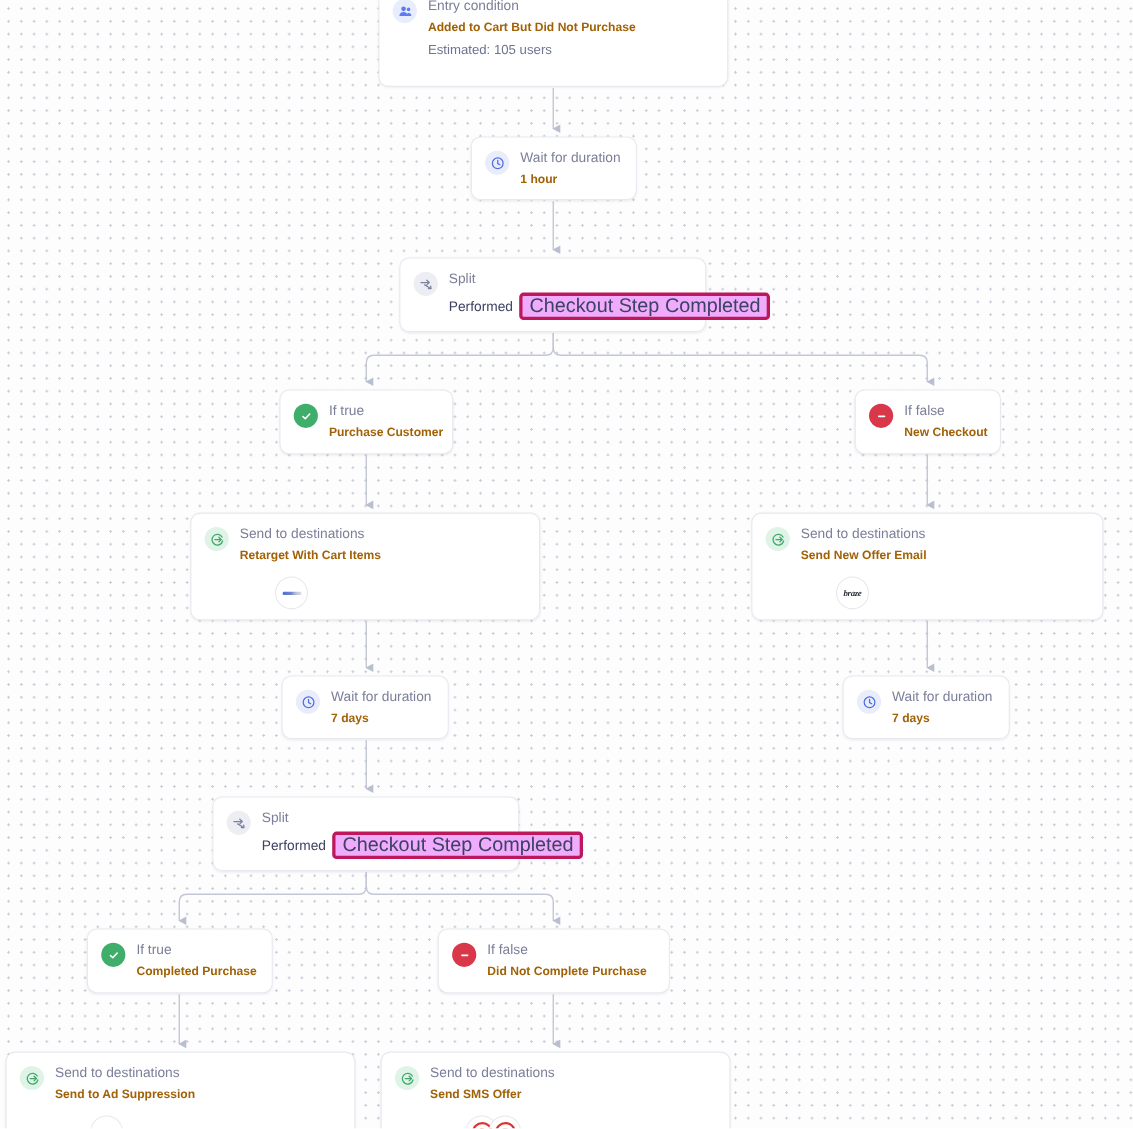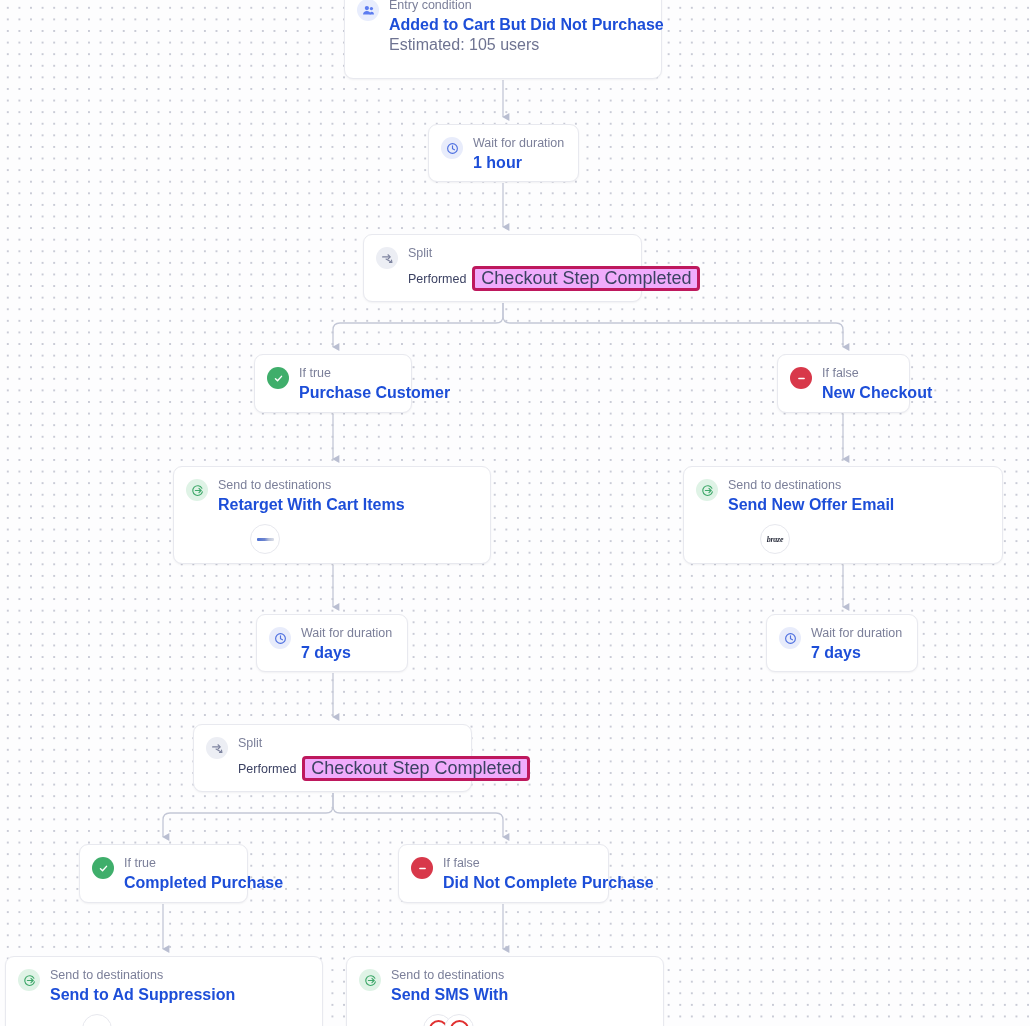--- a/index.html
+++ b/index.html
@@ -75,28 +75,28 @@
   .body { display: flex; flex-direction: column; min-width: 0; }
 
   .kicker {
     font-size: 12.5px;
     color: #7b7f99;
     line-height: 15px;
     margin-bottom: 4px;
     white-space: nowrap;
   }
   .title {
-    font-size: 16px;
+    font-size: 11px;
     font-weight: bold;
-    color: #1d4ed8;
+    color: #a16207;
     line-height: 16px;
     white-space: nowrap;
   }
   .sub {
-    font-size: 16px;
+    font-size: 12px;
     color: #6e7391;
     line-height: 16px;
     margin-top: 4px;
     white-space: nowrap;
   }
 
   .perf-row {
     display: flex;
     align-items: center;
     gap: 6px;
@@ -438,21 +438,21 @@
     <div class="node-inner">
       <div class="badge badge-send">
         <svg width="13" height="13" viewBox="0 0 16 16" fill="none" stroke="#3fa86a" stroke-width="1.4" stroke-linecap="round" stroke-linejoin="round">
           <path d="M13.4,5.2 A6,6 0 1 0 14,9.6"></path>
           <path d="M5.4,8 L12.2,8"></path>
           <path d="M9.8,5.4 L12.4,8 L9.8,10.6"></path>
         </svg>
       </div>
       <div class="body">
         <div class="kicker">Send to destinations</div>
-        <div class="title">Send SMS With</div>
+        <div class="title">Send SMS Offer</div>
         <div class="dest-row">
           <div class="avatar">
             <span class="logo-red">G</span>
           </div>
           <div class="avatar">
             <span class="logo-red">@</span>
           </div>
         </div>
       </div>
     </div>

